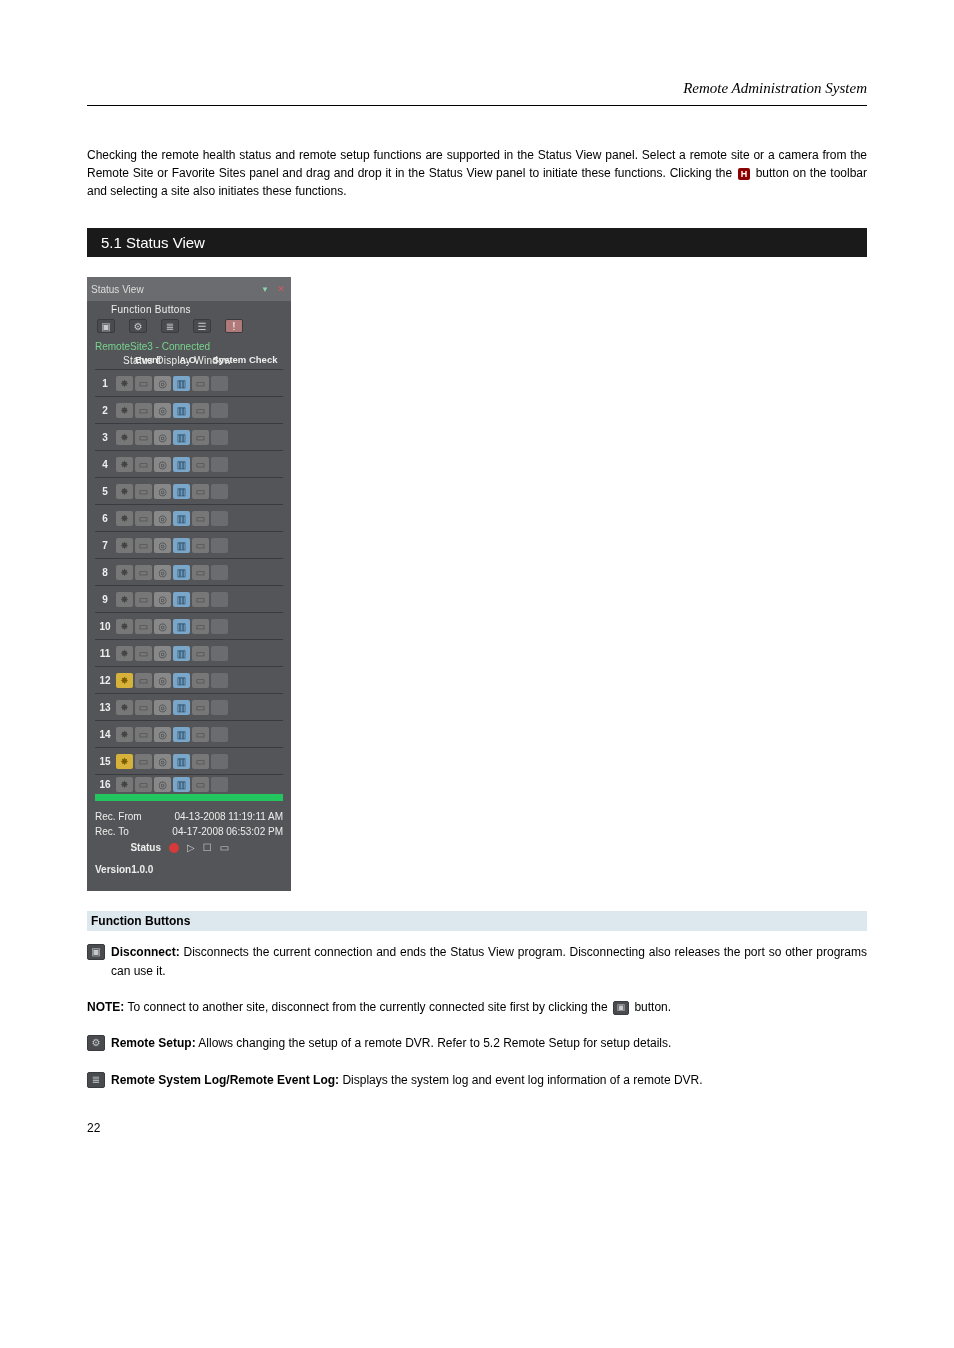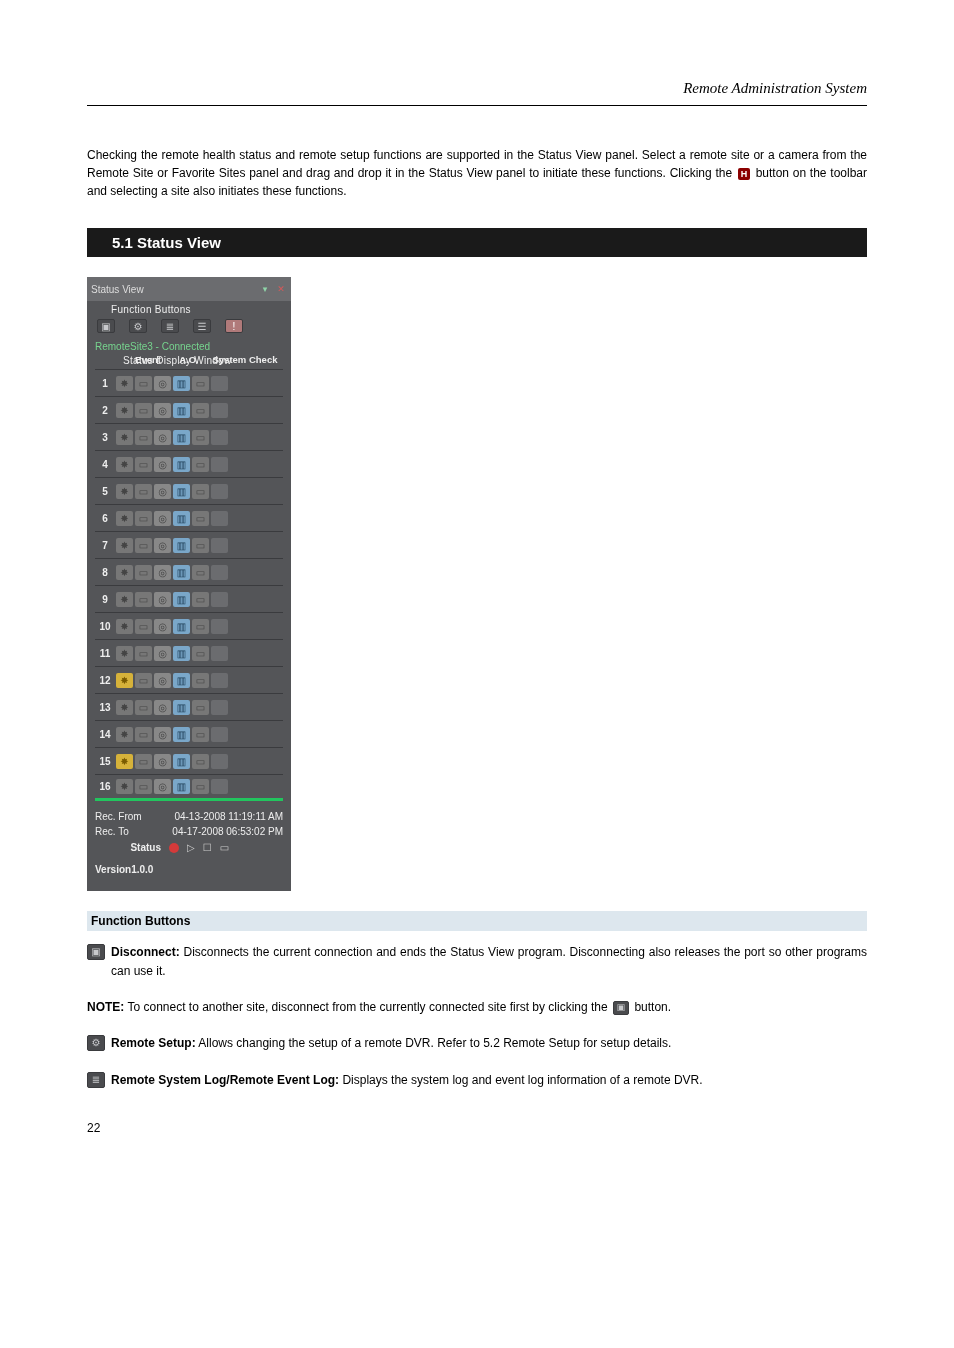--- a/index.html
+++ b/index.html
@@ -3,42 +3,42 @@
 <meta charset="utf-8">
 <style>
 *{margin:0;padding:0;box-sizing:border-box}
 body{width:954px;height:1348px;background:#fff;font-family:Arial,sans-serif;font-size:12px;color:#000;position:relative}
 .page{padding:80px 87px 40px 87px}
 .doc-title{font-family:Liberation Serif, serif;font-size:15px;font-style:italic;text-align:right;margin-bottom:8px}
 .hr{border:none;border-top:1px solid #000;margin-bottom:40px}
 .para1{font-size:12px;line-height:1.5;text-align:justify;margin-bottom:28px}
 .h-icon{display:inline-block;width:12px;height:12px;background:#8b0000;border-radius:2px;vertical-align:middle;position:relative;margin:0 2px}
 .h-icon::after{content:"H";position:absolute;left:3px;top:0;color:#fff;font-size:9px;font-weight:bold}
-.section-bar{background:#1a1a1a;color:#fff;font-size:15px;font-weight:bold;padding:6px 25px;margin-bottom:20px}
+.section-bar{background:#1a1a1a;color:#fff;font-size:15px;font-weight:normal;padding:6px 14px;margin-bottom:20px}
 .sv-wrap{margin-bottom:20px}
 .sv{width:204px;background:#545558;position:relative;color:#ddd;font-size:10px}
 .sv-title{background:#6b6c6f;padding:6px 4px;font-size:10px;color:#ddd;display:flex;justify-content:space-between;align-items:center}
 .sv-title-btns{display:flex;gap:4px}
 .sv-btn{width:12px;height:12px;display:inline-flex;align-items:center;justify-content:center;font-size:9px}
 .sv-pin{color:#8fd4a8}
 .sv-x{color:#d45a5a}
 .fn-row{padding:6px 10px;display:flex;gap:14px;align-items:center;position:relative}
 .fn-label{position:absolute;left:24px;top:3px;font-size:10px;color:#eee;letter-spacing:0.3px}
 .fn-btn{width:18px;height:14px;display:inline-flex;align-items:center;justify-content:center;color:#c8c9cc;border:1px solid #3a3b3e;border-radius:2px;background:#4a4b4e;font-size:10px;margin-top:12px}
 .fn-panic{background:#b07a7a;color:#fff}
 .site-line{padding:2px 8px 0 8px;font-size:10px;color:#76d48e;position:relative}
 .site-line .lbl{position:absolute;left:36px;top:16px;color:#eee;font-size:10px;letter-spacing:0.3px}
 .thead{display:flex;padding:2px 4px 4px 12px;font-size:9.5px;color:#eee;font-weight:bold;gap:2px}
 .thead .c0{width:22px}
 .thead .c1{width:50px;text-align:center}
 .thead .c2{width:28px;text-align:center}
 .thead .c3{width:80px;text-align:center}
 .rows{padding:0 8px}
 .row{display:flex;align-items:center;height:27px;border-top:1px solid #3a3b3e}
-.row:last-child{border-bottom:3px solid #22c55e}
+.row:last-child{border-bottom:7px solid #22c55e}
 .cell{display:inline-flex;align-items:center;justify-content:center;height:100%}
 .cell.idx{width:20px;color:#eee;font-weight:bold;font-size:10px}
 .ico{width:17px;height:15px;display:inline-flex;align-items:center;justify-content:center;border-radius:2px;font-size:10px;margin:0 1px}
 .ico.motion{background:#777;color:#444}
 .ico.motion.on{background:#d6b23a;color:#7a5b00}
 .ico.alarmin{background:#777;color:#444}
 .ico.obj{background:#888;color:#444}
 .ico.alarmout{background:#7aa7c9;color:#1d3d56}
 .ico.sys1{background:#777;color:#444}
 .ico.sys2{background:#6b6c6f}

